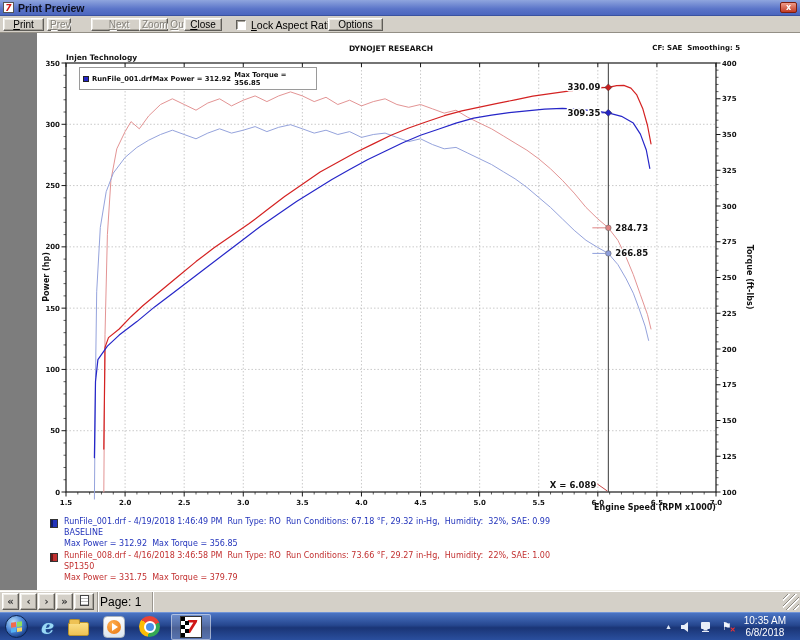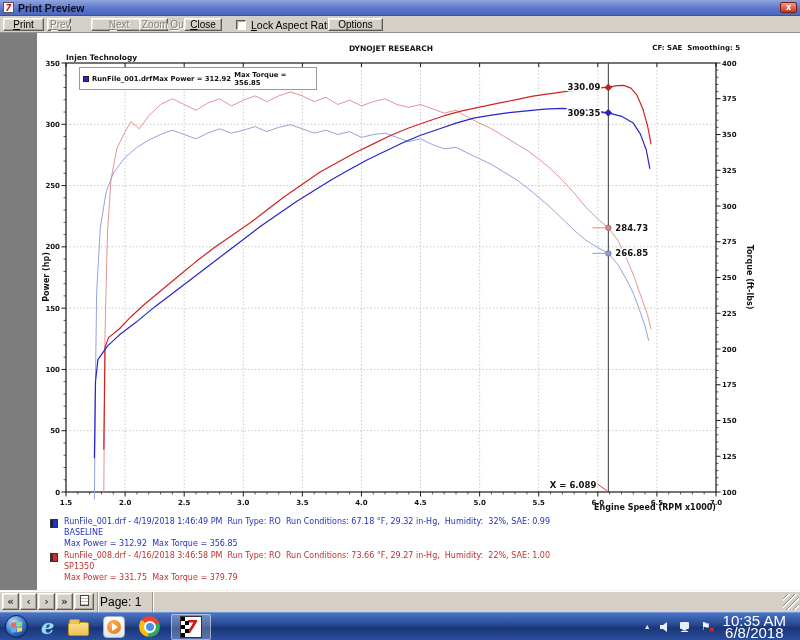--- a/index.html
+++ b/index.html
@@ -101,21 +101,21 @@
   #dyno-task{width:40px;height:26px;background:rgba(255,255,255,.22);
     border:1px solid rgba(255,255,255,.45);border-radius:2px;margin:0 4px}
   .dyno7{width:22px;height:22px;background:#fff;border:1px solid #333;position:relative;
     font:italic bold 17px "DejaVu Sans",sans-serif;color:#d01818;text-align:center;line-height:20px}
   .dyno7::before{content:"";position:absolute;left:0;top:0;width:4px;height:4px;background:#000;box-shadow:0 8px 0 #000,0 16px 0 #000}
   .dyno7::after{content:"";position:absolute;left:4px;top:4px;width:4px;height:4px;background:#000;box-shadow:0 8px 0 #000}
   #tray{margin-left:auto;display:flex;align-items:center;gap:8px;padding-right:6px}
   #tray-arrow{font-size:7px;color:#dfe8f5}
   .flagbadge{position:relative;color:#f0f4fa;font-size:11px}
   .flagbadge i{position:absolute;right:-4px;bottom:-1px;font-style:normal;font-weight:bold;font-size:7px;color:#e33}
-  #clock{text-align:center;color:#fff;font-size:15px;line-height:12px;padding:0 8px 0 4px;white-space:nowrap}
+  #clock{text-align:center;color:#fff;font-size:10px;line-height:12px;padding:0 8px 0 4px;white-space:nowrap}
 </style>
 </head>
 <body>
 
 <div id="titlebar" class="abs">
   <span id="title-icon">7</span>
   <span id="title-text">Print Preview</span>
 </div>
 <div id="title-note" class="abs">2018 STINGER 3.3 TURBO TOTAL 4-19-18</div>
 <div id="close-btn" class="abs">

